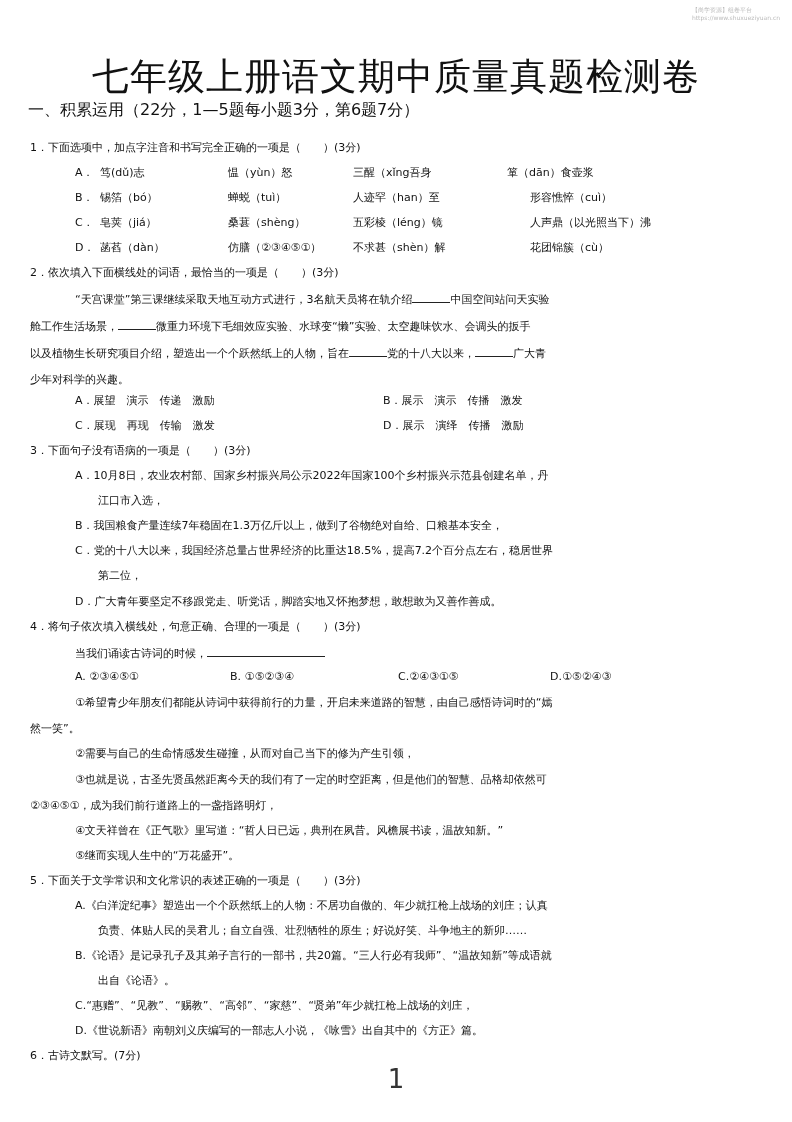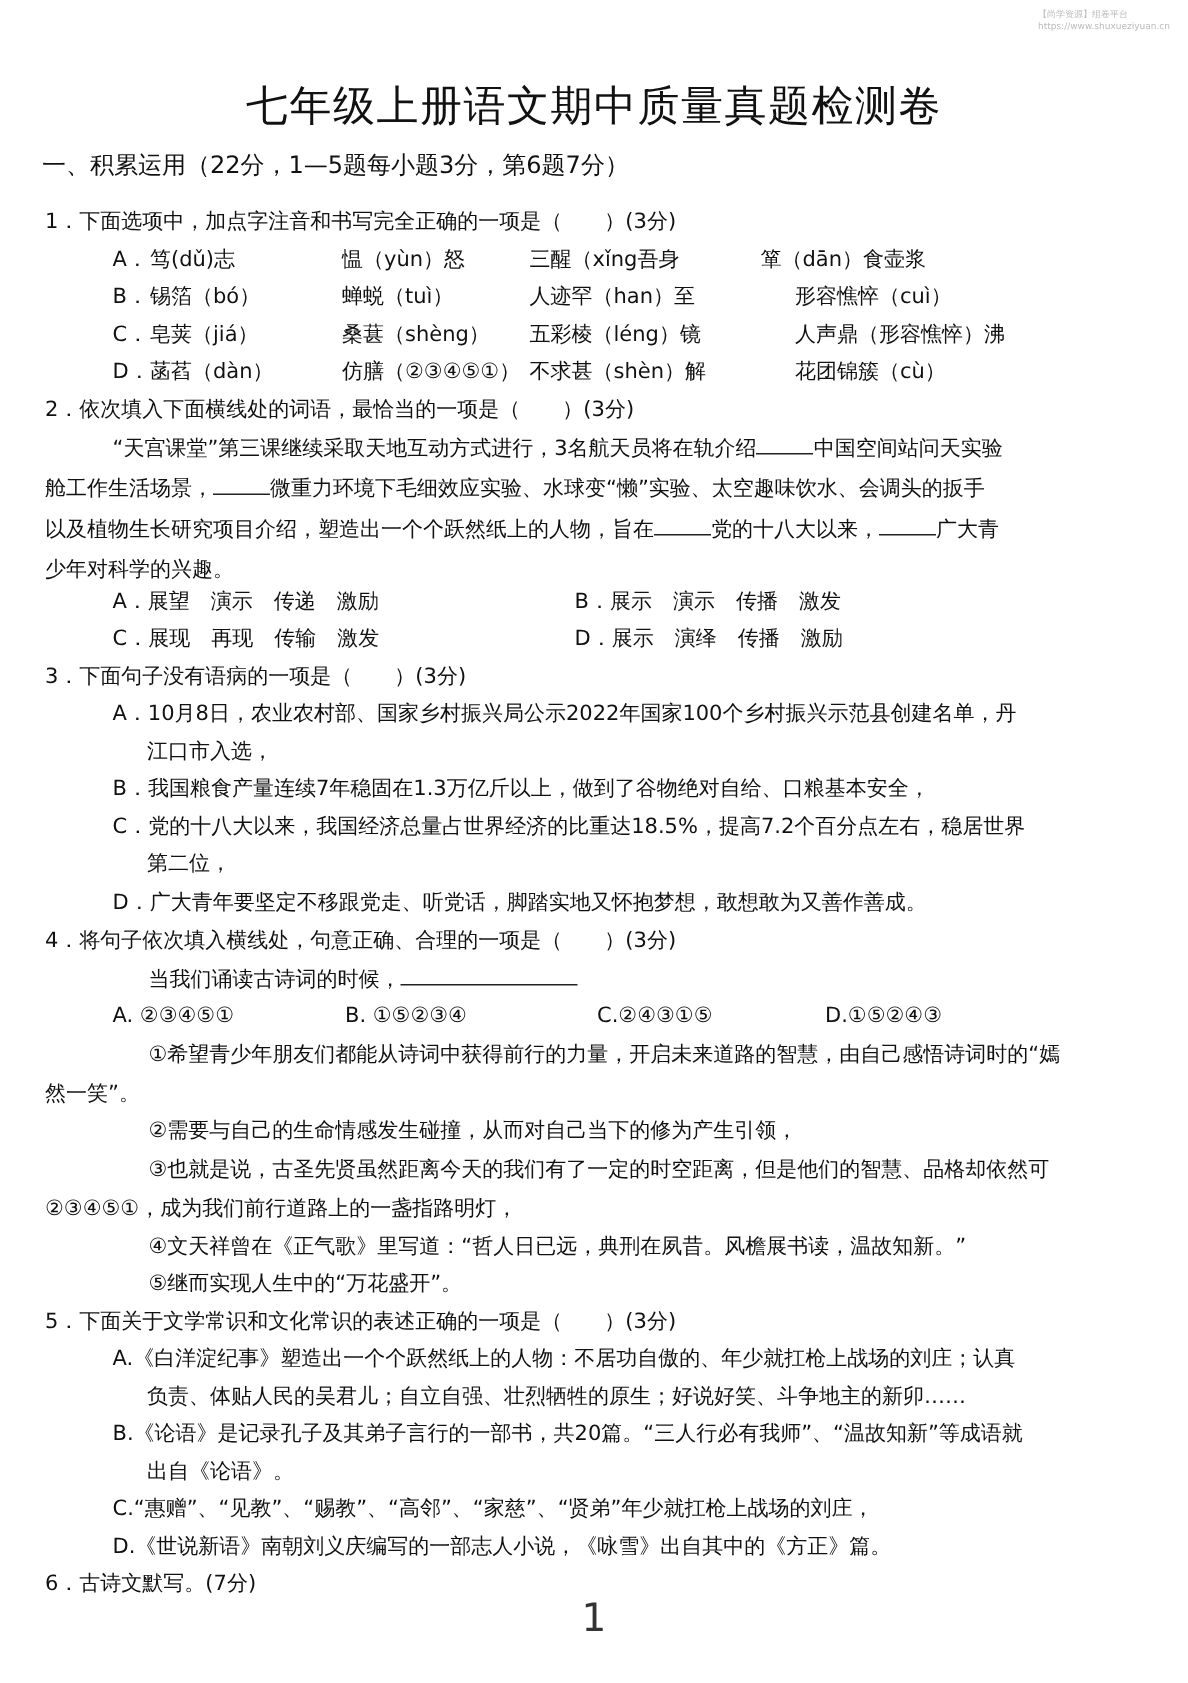--- a/index.html
+++ b/index.html
@@ -1,26 +1,26 @@
 <!DOCTYPE html>
 <html><head>
 <meta charset="utf-8">
 <style>
   html, body { margin:0; padding:0; background:#ffffff; }
   body { width:792px; height:1122px; position:relative; overflow:hidden;
          font-family:"DejaVu Sans","Liberation Sans",sans-serif; color:#111; }
   .wm { position:absolute; right:12px; top:6px; font-size:6px; color:#bbb; line-height:8px; text-align:left; }
   .title { position:absolute; left:0; top:52px; width:792px; text-align:center;
-           font-size:28px; font-weight:normal; letter-spacing:1px; color:#111; }
+           font-size:37px; font-weight:normal; letter-spacing:1px; color:#111; }
   .section { position:absolute; left:28px; top:100px; font-size:16px; }
-  .line { position:absolute; font-size:14px; white-space:nowrap; line-height:22px; }
+  .line { position:absolute; font-size:11px; white-space:nowrap; line-height:22px; }
   .q { left:30px; }
   .opt { left:75px; }
   .para { left:30px; }
-  .indent { left:75px;margin-left:24px; }
+  .indent { left:75px; }
   .col { position:absolute; }
   .blank { display:inline-block; border-bottom:1px solid #222; height:14px; vertical-align:baseline; }
   .pagenum { position:absolute; left:0; width:792px; top:1064px; text-align:center; font-size:26px; color:#333; }
 </style>
 </head>
 <body>
 
 <div class="wm">
   <div>【尚学资源】组卷平台</div>
   <div>https://www.shuxueziyuan.cn</div>
@@ -43,21 +43,21 @@
     <span class="col" style="left:25px">锡箔（bó）</span>
     <span class="col" style="left:153px">蝉蜕（tuì）</span>
     <span class="col" style="left:278px">人迹罕（han）至</span>
     <span class="col" style="left:455px">形容憔悴（cuì）</span>
   </div>
   <div class="line opt" style="top:212px">
     <span class="col" style="left:0">C．</span>
     <span class="col" style="left:25px">皂荚（jiá）</span>
     <span class="col" style="left:153px">桑葚（shèng）</span>
     <span class="col" style="left:278px">五彩棱（léng）镜</span>
-    <span class="col" style="left:455px">人声鼎（形容憔悴）沸</span>
+    <span class="col" style="left:455px">人声鼎（以光照当下）沸</span>
   </div>
   <div class="line opt" style="top:237px">
     <span class="col" style="left:0">D．</span>
     <span class="col" style="left:25px">菡萏（dàn）</span>
     <span class="col" style="left:153px">仿膳（②③④⑤①）</span>
     <span class="col" style="left:278px">不求甚（shèn）解</span>
     <span class="col" style="left:455px">花团锦簇（cù）</span>
   </div>
 </div>
 

